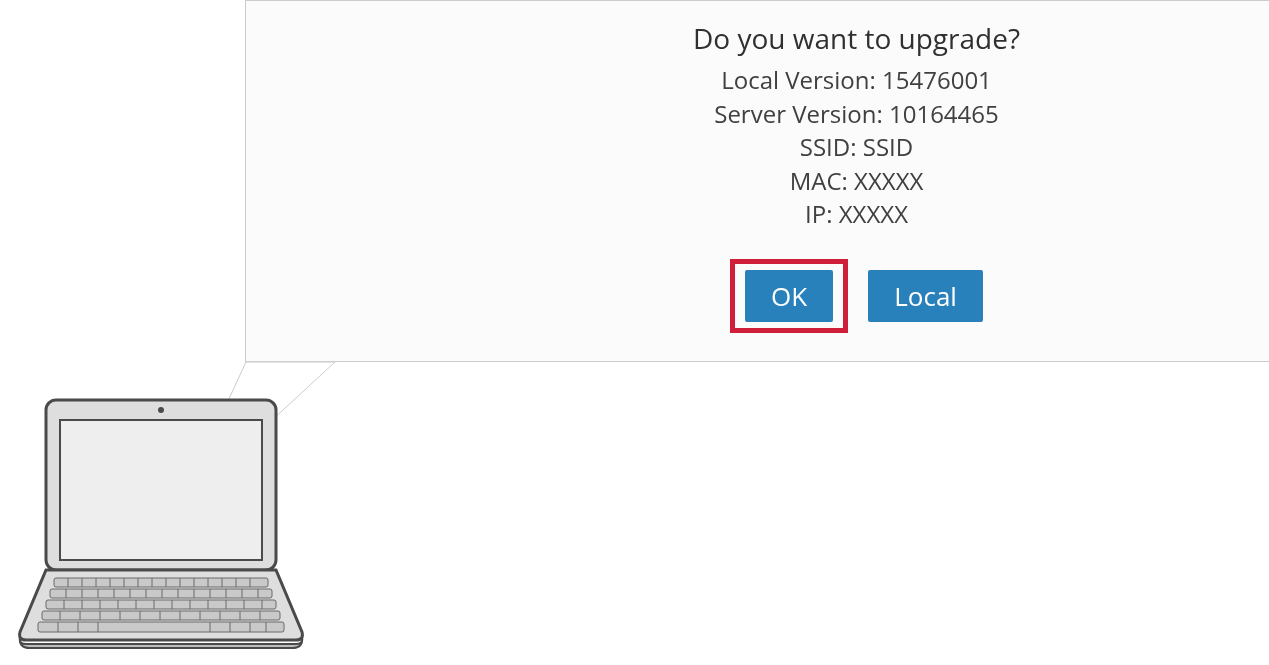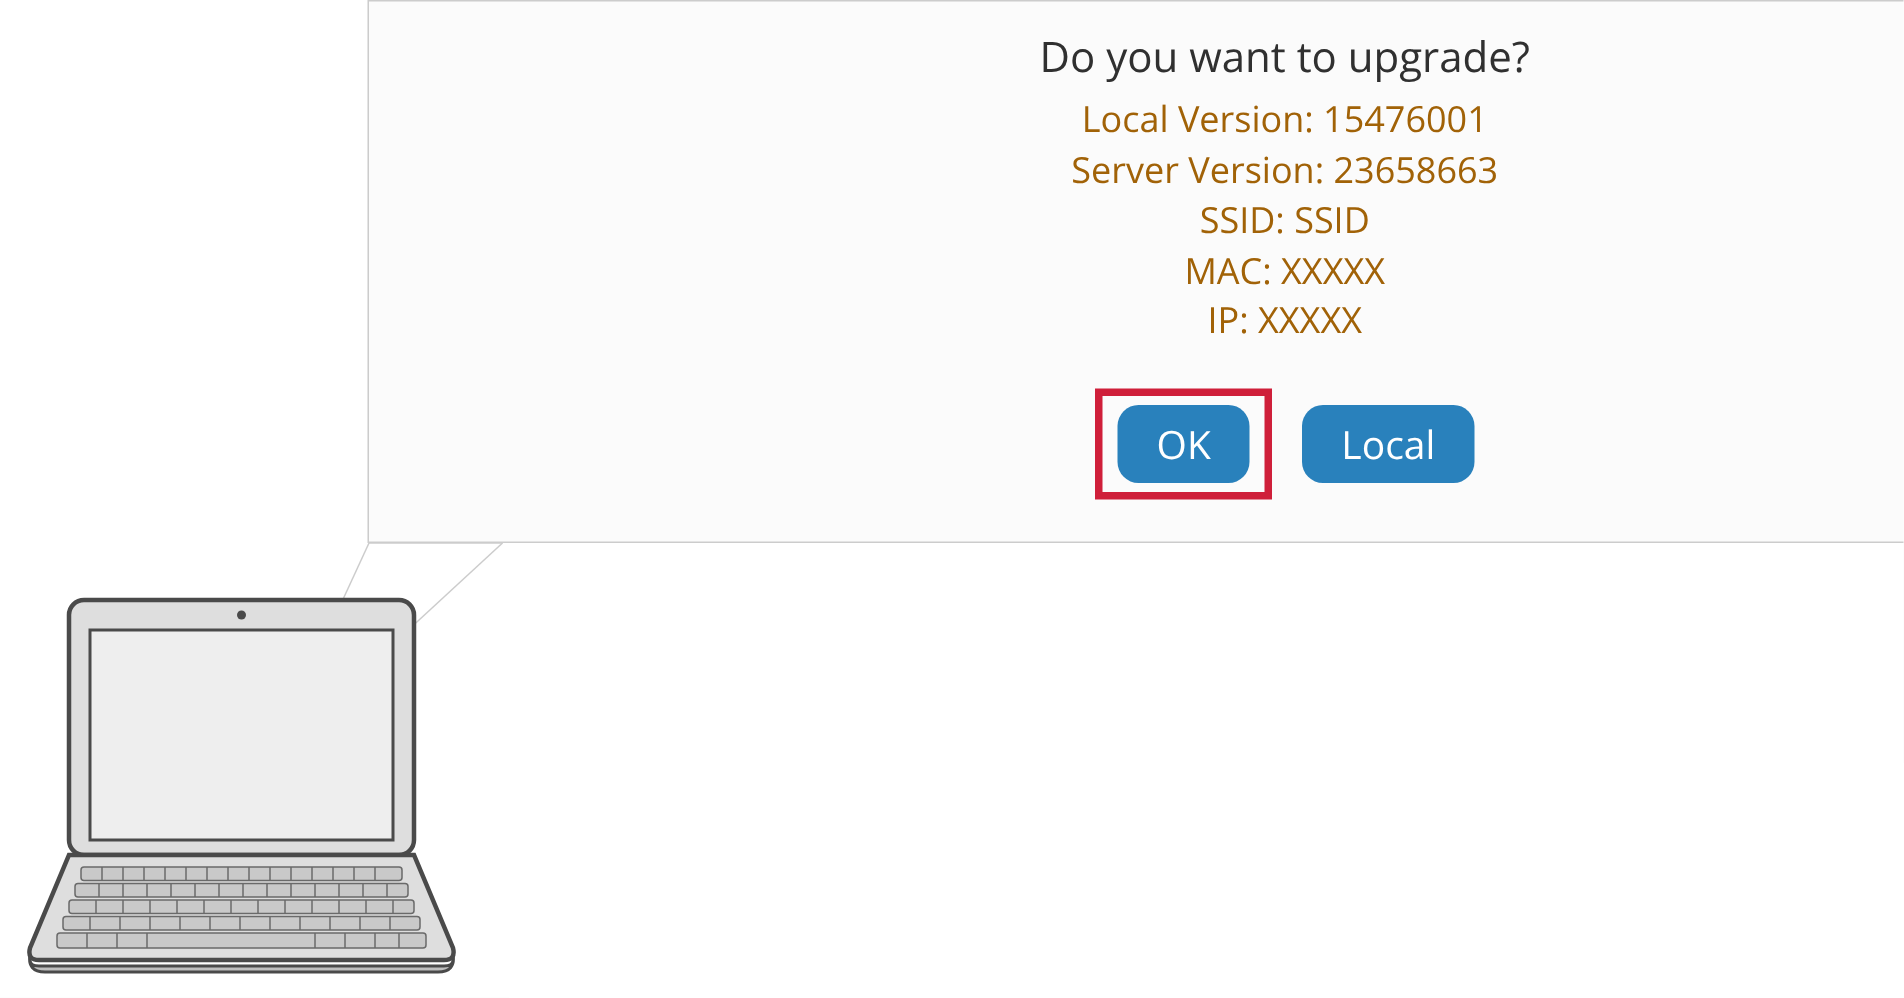--- a/index.html
+++ b/index.html
@@ -24,42 +24,42 @@
       padding-top: 18px;
     }
     .dialog-title {
       font-size: 28px;
       color: #303030;
       font-weight: 400;
       margin-bottom: 6px;
     }
     .info-line {
       font-size: 24px;
-      color: #a16207;
+      color: #404040;
       line-height: 1.4;
       font-weight: 400;
     }
     .button-row {
       margin-top: 28px;
       display: flex;
       gap: 20px;
       align-items: center;
     }
     .ok-wrap {
       border: 5px solid #cf1f3a;
       padding: 6px 10px;
       display: inline-flex;
     }
     .btn {
       background: #2981bc;
       color: #ffffff;
       font-size: 26px;
       padding: 8px 26px;
       border: none;
-      border-radius: 14px;
+      border-radius: 2px;
       font-family: inherit;
       cursor: pointer;
     }
     .callout-line {
       position: absolute;
       left: 0; top: 0;
       pointer-events: none;
     }
     .laptop {
       position: absolute;
@@ -68,21 +68,21 @@
       width: 300px;
       height: 258px;
     }
   </style>
 </head>
 <body>
 
 <div class="dialog">
   <div class="dialog-title">Do you want to upgrade?</div>
   <div class="info-line">Local Version: 15476001</div>
-  <div class="info-line">Server Version: 23658663</div>
+  <div class="info-line">Server Version: 10164465</div>
   <div class="info-line">SSID: SSID</div>
   <div class="info-line">MAC: XXXXX</div>
   <div class="info-line">IP: XXXXX</div>
   <div class="button-row">
     <span class="ok-wrap">
       <button class="btn">OK</button>
     </span>
     <button class="btn">Local</button>
   </div>
 </div>

